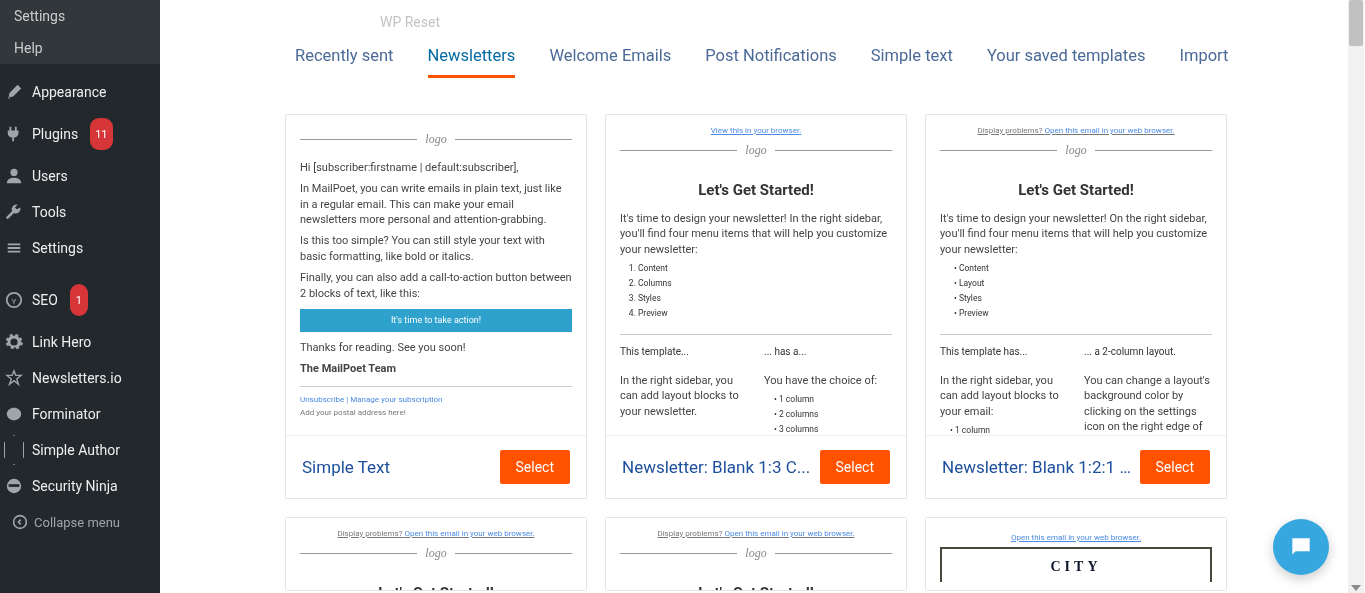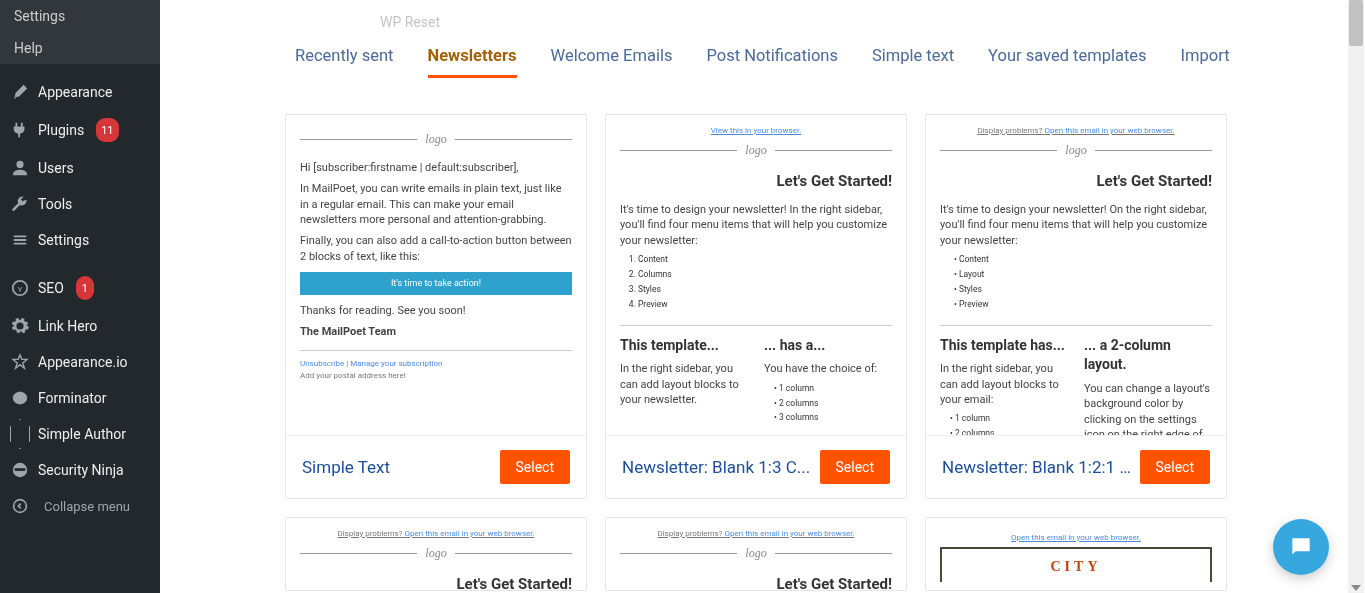--- a/index.html
+++ b/index.html
@@ -1,54 +1,54 @@
 <!DOCTYPE html>
 <html><head>
 <meta charset="utf-8">
 <style>
 *{box-sizing:border-box;margin:0;padding:0;font-family:-apple-system,BlinkMacSystemFont,"Segoe UI",Roboto,sans-serif}
 body{background:#f1f1f1;width:1365px;height:593px;overflow:hidden;position:relative}
 .sidebar{position:absolute;left:0;top:0;width:160px;height:100%;background:#23282d;color:#eee;font-size:14px}
-.sidebar .item{display:flex;align-items:center;padding:8px 10px;cursor:pointer;gap:8px}
+.sidebar .item{display:flex;align-items:center;padding:8px 4px;cursor:pointer;gap:8px}
 .sidebar .item.sub{padding-left:14px;color:#ccc;background:#32373c}
 .sidebar .icon{width:20px;height:20px;display:inline-flex;align-items:center;justify-content:center;color:#a0a5aa;font-size:16px}
-.badge{display:inline-flex;align-items:center;justify-content:center;min-width:18px;height:24px;border-radius:9px;background:#d63638;color:#fff;font-size:11px;padding:0 5px;margin-left:4px}
-.collapse-row{display:flex;align-items:center;gap:14px;padding:8px 10px;color:#a0a5aa;font-size:13px;cursor:pointer}
+.badge{display:inline-flex;align-items:center;justify-content:center;min-width:18px;height:32px;border-radius:9px;background:#d63638;color:#fff;font-size:11px;padding:0 5px;margin-left:4px}
+.collapse-row{display:flex;align-items:center;gap:4px;padding:8px 10px;color:#a0a5aa;font-size:13px;cursor:pointer}
 .hex-icon{width:30px;height:30px;border:1px solid #a0a5aa;transform:rotate(0);position:relative;clip-path:polygon(50% 0,100% 25%,100% 75%,50% 100%,0 75%,0 25%)}
 .main{position:absolute;left:160px;top:0;right:0;bottom:0;background:#fff;overflow-y:auto}
 .topline{font-size:14px;color:#c3c4c7;padding:14px 0 0 220px}
 .tabs{display:flex;gap:34px;padding:10px 0 0 135px;font-size:16.5px;color:#4b6a97}
 .tabs .tab{padding:6px 0 10px;cursor:pointer}
-.tabs .tab.active{color:#a16207;border-bottom:3px solid #ff5301;font-weight:700}
+.tabs .tab.active{color:#0369a1;border-bottom:3px solid #ff5301;font-weight:400}
 .grid{display:grid;grid-template-columns:repeat(3,302px);gap:18px;padding:36px 0 0 125px}
 .card{background:#fff;border:1px solid #e5e5e5;border-radius:2px;overflow:hidden;display:flex;flex-direction:column}
 .preview{height:320px;background:#fff;padding:10px 14px;font-size:9px;color:#333;overflow:hidden;line-height:1.4}
 .card-footer{display:flex;align-items:center;justify-content:space-between;padding:14px 16px;border-top:1px solid #eee}
 .tpl-title{font-size:17px;color:#1d4f9b;white-space:nowrap;overflow:hidden;text-overflow:ellipsis;max-width:190px}
 .select-btn{background:#ff5301;color:#fff;border:none;padding:9px 16px;border-radius:2px;font-size:14px;cursor:pointer}
 .logo-line{display:flex;align-items:center;justify-content:center;gap:8px;margin:6px 0 12px}
 .logo-line .rule{flex:1;height:1px;background:#999}
 .logo-line .logo{font-style:italic;font-family:Georgia,serif;color:#888;font-size:12px}
 .viewlink{text-align:center;color:#4b8be2;font-size:8px;text-decoration:underline}
-.h-start{text-align:right;font-weight:700;font-size:15px;margin:12px 0 10px}
+.h-start{text-align:center;font-weight:700;font-size:15px;margin:21px 0 10px}
 .small{font-size:11px;color:#444;margin-bottom:6px}
 .ol{padding-left:18px;font-size:8.5px}
 .ol li{margin:3px 0}
 .ul{list-style:none;font-size:8.5px;padding-left:10px}
 .ul li{margin:3px 0}
 .ul li:before{content:"• ";}
 .twocol{display:flex;gap:16px;border-top:1px solid #ccc;margin-top:14px;padding-top:10px}
 .twocol>div{flex:1}
-.colh{font-weight:700;font-size:14px;margin-bottom:6px}
+.colh{font-weight:400;font-size:10px;margin-bottom:14px}
 .cta{display:block;text-align:center;background:#2ea2cc;color:#fff;padding:5px;font-size:9px;margin:8px 0}
 .link9{color:#4b8be2;font-size:8px;}
 .gridrow2 .preview{height:72px}
 .city-prev{border:8px solid #fff}
 .city-inner{border:2px solid #424a3c;height:100%;text-align:center;padding-top:8px}
-.city-inner .brand{font-family:Georgia,serif;letter-spacing:4px;font-size:14px;color:#c2410c;font-weight:700}
+.city-inner .brand{font-family:Georgia,serif;letter-spacing:4px;font-size:14px;color:#0f172a;font-weight:700}
 .est{font-size:9px;color:#7a8a5a;margin-top:6px;letter-spacing:2px}
 .est .leaf{color:#86a33c;font-size:14px;vertical-align:middle}
 .chat-fab{position:absolute;right:36px;bottom:18px;width:56px;height:56px;border-radius:50%;background:#37a8df;display:flex;align-items:center;justify-content:center;box-shadow:0 4px 12px rgba(0,0,0,.2);cursor:pointer}
 .chat-fab svg{width:26px;height:26px;fill:#fff}
 .scroll-ind{position:absolute;right:1px;top:0;width:16px;height:100%;background:#f1f1f1}
 .scroll-thumb{position:absolute;right:1px;top:0;width:14px;height:46px;background:#c1c1c1;border-radius:2px}
 .arrow-down{position:absolute;right:3px;bottom:2px;width:0;height:0;border-left:5px solid transparent;border-right:5px solid transparent;border-top:6px solid #8a8a8a}
 </style>
 </head>
 <body>
@@ -121,21 +121,21 @@
         </svg>
       </span>
       <span>Link Hero</span>
     </div>
   <div class="item">
       <span class="icon">
         <svg viewBox="0 0 20 20" width="18" height="18" fill="none" stroke="currentColor" stroke-width="1.5">
           <path d="M10 2l2 5h6l-5 4 2 6-5-4-5 4 2-6-5-4h6z"></path>
         </svg>
       </span>
-      <span>Appearance.io</span>
+      <span>Newsletters.io</span>
     </div>
   <div class="item">
       <span class="icon">
         <svg viewBox="0 0 20 20" width="18" height="18" fill="currentColor">
           <path d="M2 10c0-4 4-7 8-7s8 3 8 7-4 7-8 7-8-3-8-7zm4-1h2v2H6zm6 0h2v2h-2z"></path>
         </svg>
       </span>
       <span>Forminator</span>
     </div>
   <div class="item">
@@ -180,20 +180,21 @@
 
     <div class="card">
       <div class="preview">
         <div class="logo-line">
             <div class="rule"></div>
             <div class="logo">logo</div>
             <div class="rule"></div>
           </div>
         <p class="small">Hi [subscriber:firstname | default:subscriber],</p>
         <p class="small">In MailPoet, you can write emails in plain text, just like in a regular email. This can make your email newsletters more personal and attention-grabbing.</p>
+        <p class="small">Is this too simple? You can still style your text with basic formatting, like bold or italics.</p>
         <p class="small">Finally, you can also add a call-to-action button between 2 blocks of text, like this:</p>
         <span class="cta">It's time to take action!</span>
         <p class="small">Thanks for reading. See you soon!</p>
         <p class="small"><b>The MailPoet Team</b></p>
         <div style="border-top:1px solid #ccc;margin-top:10px;padding-top:6px">
           <span class="link9">Unsubscribe | Manage your subscription</span><br>
           <span style="font-size:8px;color:#777">Add your postal address here!</span>
         </div>
       </div>
       <div class="card-footer">

